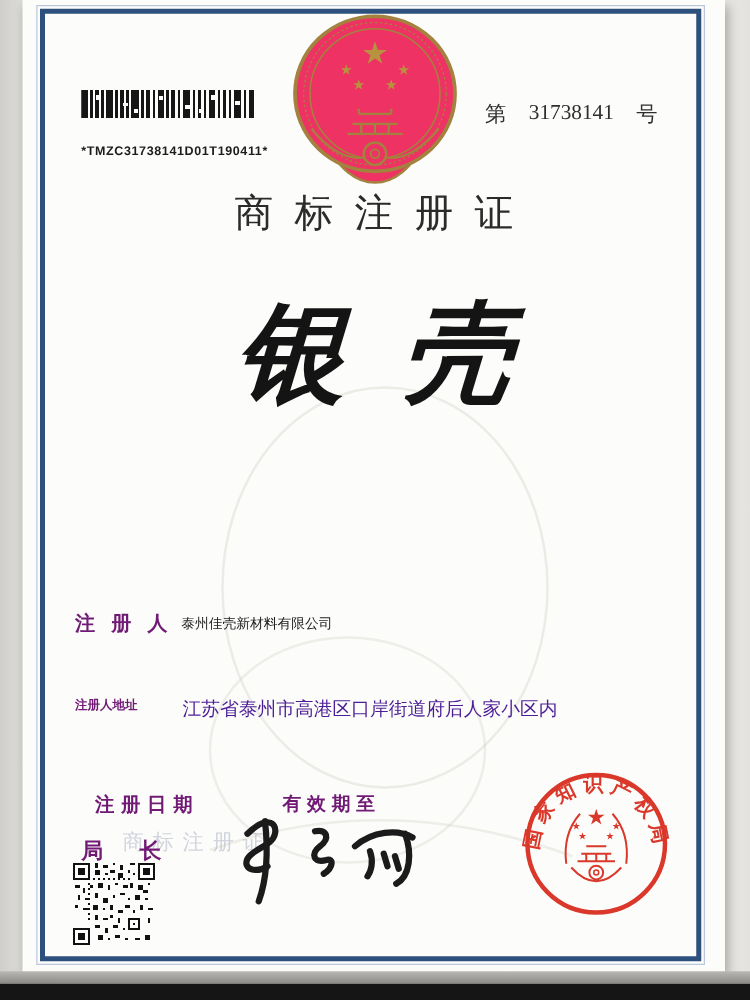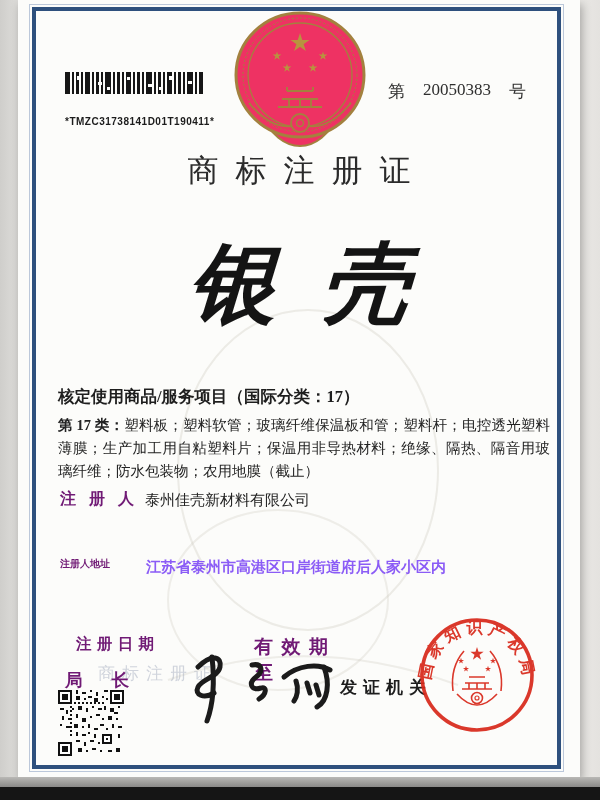--- a/index.html
+++ b/index.html
@@ -26,26 +26,26 @@
   .mark{left:0;top:226px;width:562px;text-align:center;font-size:88px;line-height:118px;
        font-weight:bold;font-style:italic;color:#141414;transform:skewX(-3deg);}
   .mark .ls{letter-spacing:44px;margin-right:-44px;display:inline-block;}
   .heading{left:40px;top:386px;font-size:16.5px;font-weight:bold;color:#1e1e1e;}
   .goods{left:40px;top:414px;width:492px;font-size:14.5px;line-height:23px;
        text-align:justify;color:#222;}
   .goods b{font-weight:bold;}
   .label{font-weight:700;color:#701a75;}
   .just{text-align:justify;-moz-text-align-last:justify;text-align-last:justify;}
   .reg-label{left:42px;top:489px;width:74px;font-size:16px;}
-  .reg-name{left:127px;top:491px;font-size:15px;color:#222;}
+  .reg-name{left:127px;top:491px;font-size:11px;color:#222;}
   .addr-label{left:42px;top:557px;width:76px;font-size:10px;}
-  .addr-value{left:128px;top:558px;font-size:15px;color:#8b5cf6;font-weight:bold;}
+  .addr-value{left:128px;top:558px;font-size:15px;color:#4c1d95;}
   .date-label{left:58px;top:634px;width:78px;font-size:15.5px;}
   .date1{left:128px;top:635px;font-size:15.5px;color:#1d1d1d;}
-  .valid-label{left:236px;top:634px;width:74px;font-size:19px;}
+  .valid-label{left:208px;top:634px;width:74px;font-size:15px;}
   .date2{left:304px;top:635px;font-size:15.5px;color:#1d1d1d;}
   .director-label{left:47px;top:668px;width:64px;font-size:17.5px;}
   .issuer-label{left:322px;top:676px;font-size:17px;font-weight:600;
        letter-spacing:6px;color:#1d1d1d;}
   .signature{left:150px;top:641px;}
   .qr{left:40px;top:690px;}
   .seal{left:399px;top:615px;}
   .watermark-text{left:80px;top:662px;font-size:17px;letter-spacing:7px;
        color:rgba(160,170,188,.48);}
   .wm-curves{left:110px;top:300px;pointer-events:none;}
@@ -132,37 +132,33 @@
       <path d="M60 90 v8 M71 90 v8 M82 90 v8"></path>
       <path d="M20 94 Q42 120 62 117"></path>
       <path d="M122 94 Q100 120 80 117"></path>
     </g>
     <circle cx="71" cy="114" r="9" fill="#ee3263" stroke="#a3813e" stroke-width="2"></circle>
     <circle cx="71" cy="114" r="3.5" fill="none" stroke="#a3813e" stroke-width="1.5"></circle>
   </svg>
 
   <div class="abs cert-no">
     <span>第</span>
-    <span>20050383</span>
+    <span>31738141</span>
     <span>号</span>
   </div>
 
   <div class="abs cert-title">
     <span class="ls">商标注册证</span>
   </div>
 
   <div class="abs mark">
     <span class="ls">银壳</span>
   </div>
 
-  <div class="abs heading">核定使用商品/服务项目（国际分类：17）</div>
-
-  <p class="abs goods" style="margin:0">
-    <b>第 17 类：</b><span>塑料板；塑料软管；玻璃纤维保温板和管；塑料杆；电控透光塑料薄膜；生产加工用自粘塑料片；保温用非导热材料；绝缘、隔热、隔音用玻璃纤维；防水包装物；农用地膜（截止）</span>
-  </p>
+
 
   <div class="abs label just reg-label">注册人</div>
   <div class="abs reg-name">泰州佳壳新材料有限公司</div>
 
   <div class="abs label addr-label">注册人地址</div>
   <div class="abs addr-value">江苏省泰州市高港区口岸街道府后人家小区内</div>
 
   <div class="abs label just date-label">注册日期</div>
   <div class="abs label just valid-label">有效期至</div>
 
@@ -176,21 +172,20 @@
       <path d="M44 16 C46 34 47 58 39 80"></path>
       <path d="M84 24 C94 22 96 30 88 36 C80 42 83 50 93 47 C99 45 99 53 91 58"></path>
       <path d="M116 36 C130 24 150 22 162 29"></path>
       <path d="M156 26 C162 42 160 60 149 66"></path>
       <path d="M128 40 C131 48 129 56 126 60"></path>
       <path d="M139 42 L142 52"></path>
       <path d="M148 44 L151 54"></path>
     </g>
   </svg>
 
-  <div class="abs issuer-label">发证机关</div>
 
   <svg class="abs qr" width="66" height="66" viewBox="0 0 33 33" shape-rendering="crispEdges">
     <g fill="#111">
       <rect x="0" y="0" width="7" height="7"></rect>
         <rect x="26" y="0" width="7" height="7"></rect>
       <rect x="0" y="26" width="7" height="7"></rect>
     </g>
     <g fill="#fff">
       <rect x="1" y="1" width="5" height="5"></rect>
         <rect x="27" y="1" width="5" height="5"></rect>

